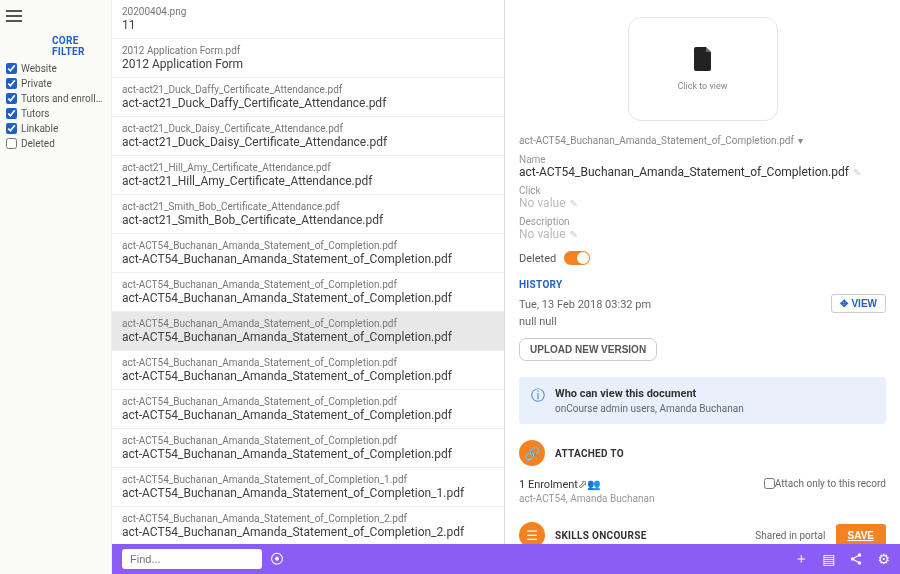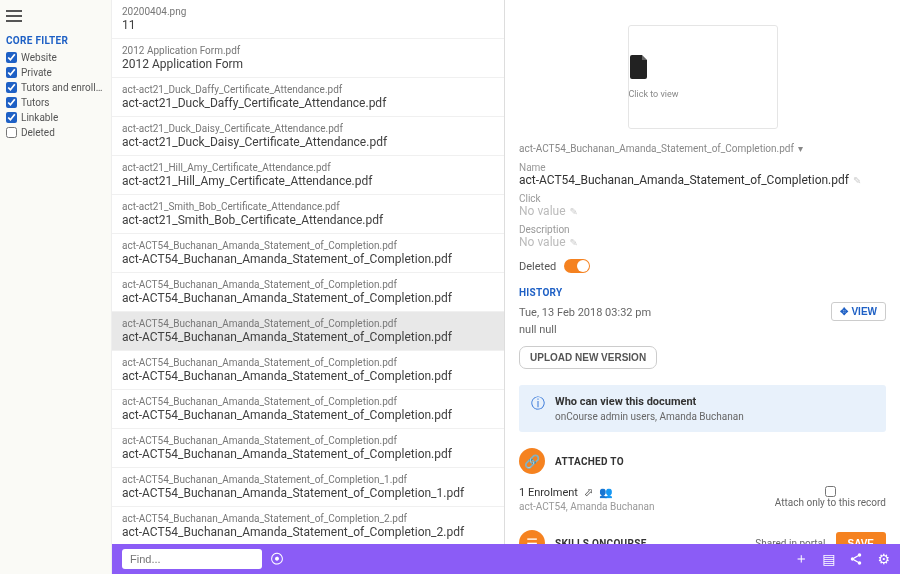--- a/index.html
+++ b/index.html
@@ -1,37 +1,37 @@
 <!DOCTYPE html>
 <html><head>
 <meta charset="utf-8">
 <style>
 * { margin: 0; padding: 0; box-sizing: border-box; }
 body { font-family: -apple-system, BlinkMacSystemFont, "Segoe UI", Roboto, sans-serif; font-size: 12px; color: #333; background: #fff; overflow: hidden; }
 .app { display: flex; height: 574px; width: 900px; position: relative; }
 .sidebar { width: 112px; background: #fafaf6; padding: 10px 6px; border-right: 1px solid #eee; flex-shrink: 0; }
 .hamburger { cursor: pointer; margin-bottom: 10px; }
 .hamburger svg { width: 16px; height: 12px; }
-.core-filter-title { color: #1e60c5; font-weight: bold; font-size: 10px; letter-spacing: 0.3px; margin-bottom: 6px; }
+.core-filter-title { color: #1e60c5; font-weight: bold; font-size: 10px; letter-spacing: 0.3px; margin-bottom: 6px; margin-left: 46px; }
 .filter-item { display: flex; align-items: center; gap: 4px; font-size: 10px; color: #555; margin-bottom: 4px; cursor: pointer; white-space: nowrap; overflow: hidden; text-overflow: ellipsis; }
 .filter-item input { width: 11px; height: 11px; accent-color: #1e60c5; flex-shrink: 0; }
 .filter-item span { overflow: hidden; text-overflow: ellipsis; }
 
 .main { flex: 1; display: flex; min-width: 0; }
 .list-col { width: 393px; display: flex; flex-direction: column; border-right: 1px solid #ddd; position: relative; }
 .list-scroll { flex: 1; overflow-y: scroll; }
 .list-scroll::-webkit-scrollbar { width: 8px; }
 .list-scroll::-webkit-scrollbar-thumb { background: #ccc; border-radius: 4px; }
 .doc-row { padding: 6px 10px; border-bottom: 1px solid #f0f0f0; cursor: pointer; }
 .doc-row.selected { background: #e8e8e8; }
 .doc-file { font-size: 10px; color: #777; }
 .doc-title { font-size: 12px; color: #404040; margin-top: 1px; }
 
 .detail-col { flex: 1; overflow-y: auto; padding: 8px 14px 40px 14px; min-width: 0; }
-.preview-box { width: 150px; height: 104px; border: 1px solid #e5e5e5; border-radius: 3px; display: flex; flex-direction: column; justify-content: center; margin: 17px auto 14px; cursor: pointer; }
+.preview-box { width: 150px; height: 104px; border: 1px solid #e5e5e5; border-radius: 13px; display: flex; flex-direction: column; align-items: center; justify-content: center; margin: 9px auto 14px; cursor: pointer; }
 .preview-box .pdf-ic { font-size: 24px; color: #222; }
 .preview-box .ctv { font-size: 9px; color: #888; margin-top: 4px; }
 
 .crumb { font-size: 10px; color: #888; display: flex; align-items: center; gap: 4px; margin-bottom: 8px; }
 .field-label { font-size: 10px; color: #999; margin-top: 6px; }
 .field-value { font-size: 12px; color: #333; margin-bottom: 2px; display: flex; align-items: center; gap: 4px; }
 .no-value { color: #bbb; }
 .pencil { color: #ccc; font-size: 10px; }
 
 .deleted-row { display: flex; align-items: center; gap: 8px; margin-top: 10px; font-size: 11px; color: #555; }
@@ -48,23 +48,23 @@
 .info-panel { background: #e8f1fb; border-radius: 3px; padding: 10px 12px; margin-top: 16px; display: flex; gap: 10px; align-items: flex-start; }
 .info-panel .info-ic { color: #2a6fd6; font-size: 14px; }
 .info-panel .info-title { font-weight: bold; font-size: 11px; color: #333; }
 .info-panel .info-sub { font-size: 10px; color: #666; margin-top: 3px; }
 
 .attached-panel { margin-top: 16px; }
 .panel-head { display: flex; align-items: center; gap: 10px; }
 .circle-ic { width: 26px; height: 26px; background: #f58220; border-radius: 50%; display: flex; align-items: center; justify-content: center; color: #fff; font-size: 13px; }
 .panel-title { font-weight: bold; font-size: 10px; letter-spacing: 0.3px; color: #333; }
 .attach-body { margin-top: 12px; display: flex; justify-content: space-between; align-items: flex-start; font-size: 11px; }
-.attach-links { display: flex; align-items: center; gap: 6px; color: #333; }
+.attach-links { display: flex; align-items: center; color: #333; }
 .attach-sub { font-size: 10px; color: #999; margin-top: 2px; }
-.attach-only { display: flex; align-items: center; color: #666; font-size: 10px; flex-direction: column; }
+.attach-only { display: flex; align-items: center; color: #666; font-size: 10px; }
 .attach-only input { width: 11px; height: 11px; }
 
 .skills-panel { margin-top: 18px; display: flex; justify-content: space-between; align-items: center; }
 .shared-portal { font-size: 10px; color: #666; }
 .save-btn { background: #f58220; color: #fff; border: none; border-radius: 3px; padding: 6px 12px; font-size: 10px; font-weight: bold; cursor: pointer; margin-left: 10px; text-decoration: underline; }
 
 .bottom-bar { position: absolute; left: 112px; right: 0; bottom: 0; height: 30px; background: #8b5cf6; display: flex; align-items: center; padding: 0 10px; gap: 8px; }
 .find-input { background: #fff; border: none; border-radius: 3px; padding: 4px 8px; font-size: 11px; width: 140px; }
 .bar-ic { color: #fff; cursor: pointer; font-size: 14px; display: flex; align-items: center; }
 .bar-right { margin-left: auto; display: flex; gap: 14px; align-items: center; }

